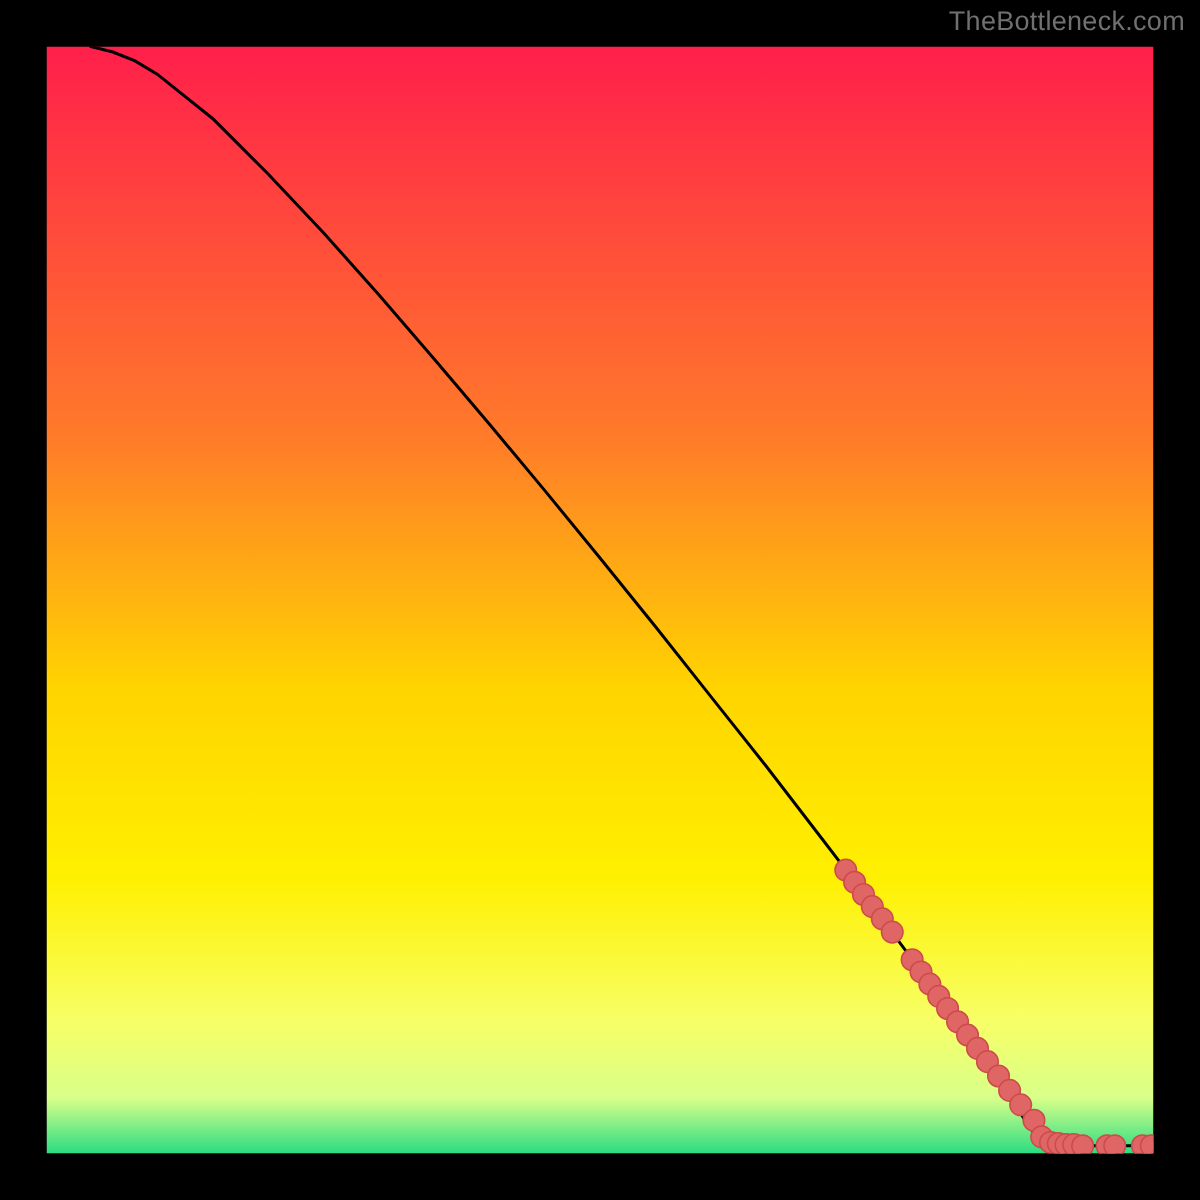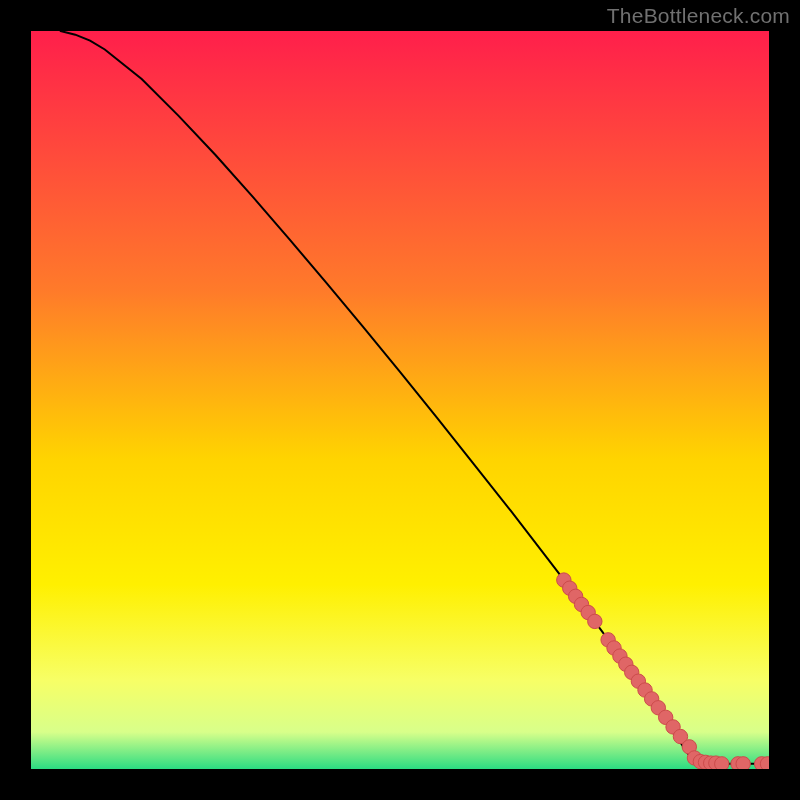--- a/index.html
+++ b/index.html
@@ -15,21 +15,21 @@
     position: relative;
     width: 800px;
     height: 800px;
     background: #000;
   }
   .watermark {
     position: absolute;
     top: 4px;
     right: 10px;
     color: #707070;
-    font-size: 21px;
+    font-size: 18px;
     font-weight: 500;
     letter-spacing: 0.2px;
     user-select: none;
   }
   svg.plot {
     position: absolute;
     left: 31px;
     top: 31px;
     width: 738px;
     height: 738px;

